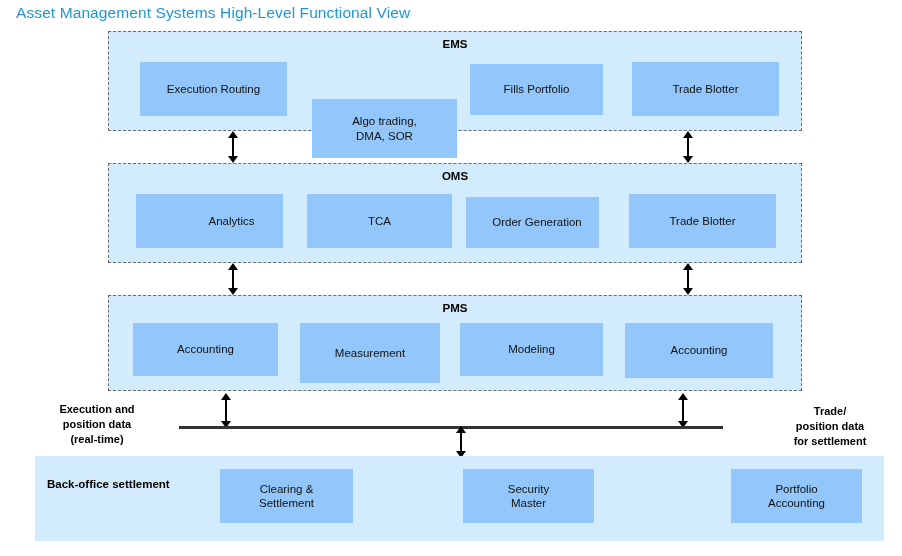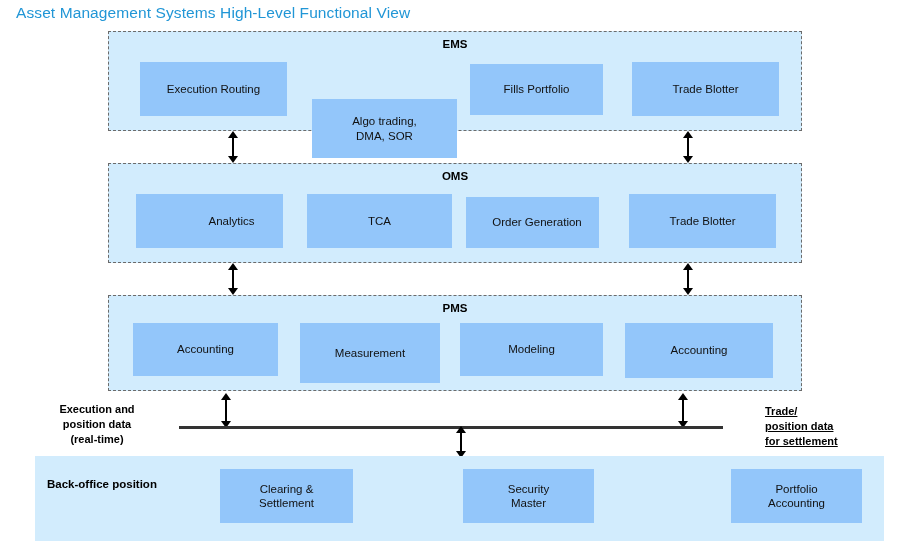--- a/index.html
+++ b/index.html
@@ -61,21 +61,21 @@
 
   
   #bus-line{position:absolute;background:#333;height:2.5px;}
 
   
   .side-caption{
     position:absolute;font-size:11px;font-weight:bold;color:#000;
     line-height:1.35;white-space:pre-line;
   }
   #caption-left{text-align:center;}
-  #caption-right{text-align:left;text-decoration:underline;}
+  #caption-right{text-align:center;}
 </style>
 </head>
 <body>
 
 <div id="page-title">Asset Management Systems High-Level Functional View</div>
 
 <div class="layer" style="left:108px;top:31px;width:694px;height:100px;">
   <div class="layer-title">EMS</div>
 </div>
 <div class="node" style="left:140px;top:62px;width:147px;height:54px;">Execution Routing</div>
@@ -142,20 +142,20 @@
 position data
 for settlement</div>
 
 <div class="arrow" style="left:454px;top:426px;width:14px;height:32px;">
   <div class="head up"></div>
   <div class="shaft"></div>
   <div class="head down"></div>
 </div>
 
 <div class="panel" style="left:35px;top:456px;width:849px;height:85px;">
-  <div class="panel-title" style="left:12px;top:22px;">Back-office position</div>
+  <div class="panel-title" style="left:12px;top:22px;">Back-office settlement</div>
 </div>
 <div class="node" style="left:220px;top:469px;width:133px;height:54px;">Clearing &amp;
 Settlement</div>
 <div class="node" style="left:463px;top:469px;width:131px;height:54px;">Security
 Master</div>
 <div class="node" style="left:731px;top:469px;width:131px;height:54px;">Portfolio
 Accounting</div>
 
 </body></html>

